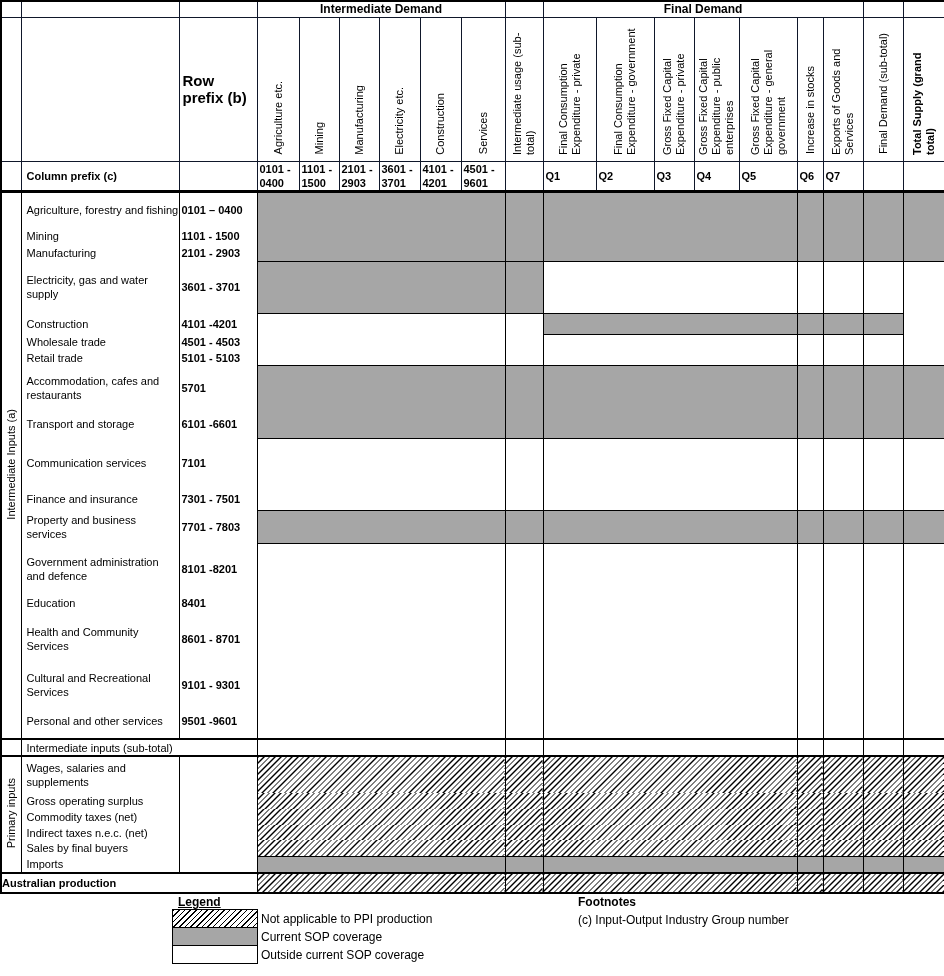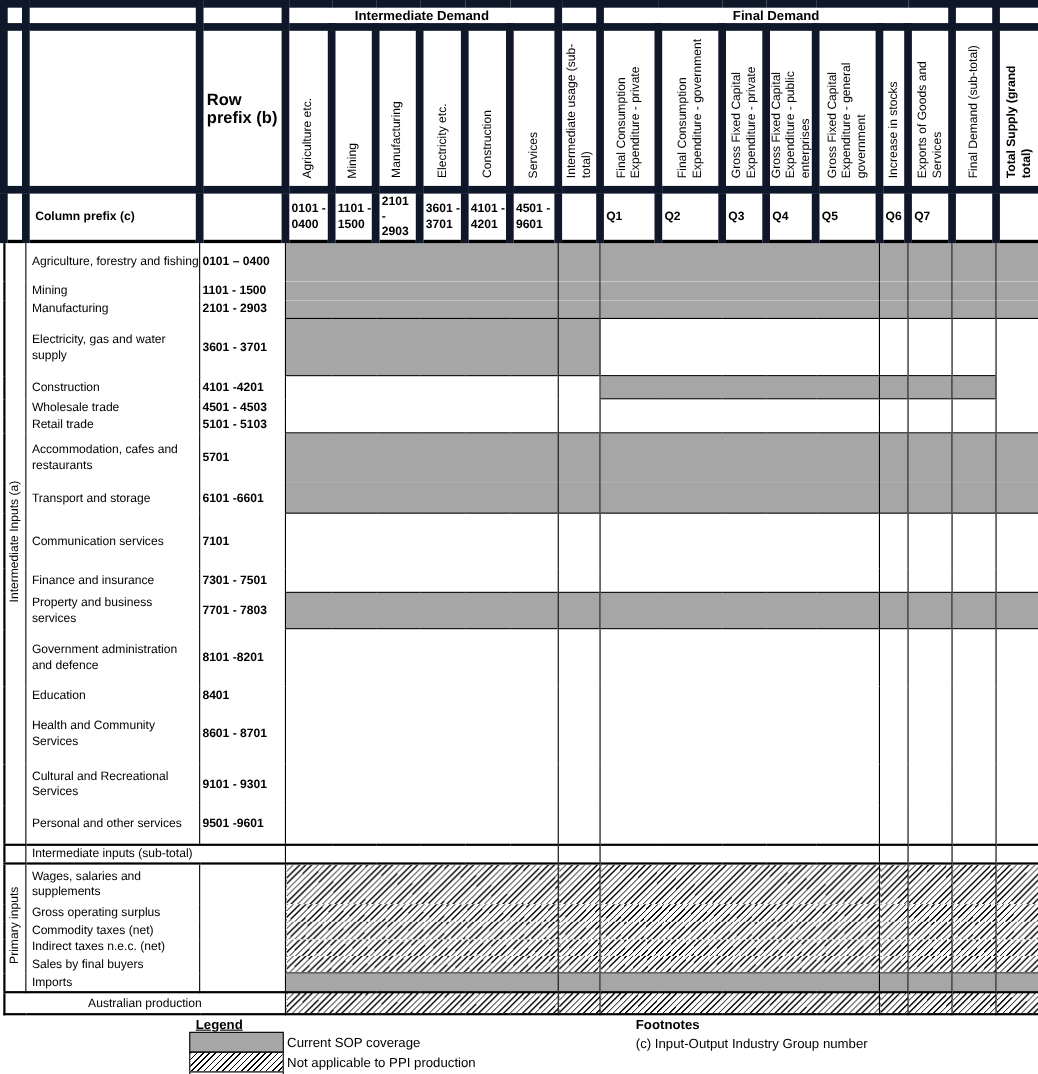--- a/index.html
+++ b/index.html
@@ -8,21 +8,21 @@
 
   table#io-table {
     border-collapse: collapse;
     table-layout: fixed;
     width: 944px;
     border: 2px solid #000;
   }
   td { padding: 0; vertical-align: middle; overflow: hidden; }
 
   
-  .hb { border: 7px solid #0f172a; }
+  .hb { border: 1px solid #0f172a; }
   tr.r2 td { border-bottom: 3px solid #000; }
 
   .hdr-main { font-weight: bold; text-align: center; font-size: 12px; }
   .rowprefix { font-weight: bold; padding-left: 3px; font-size: 15px; }
   .cpfx { font-weight: bold; padding-left: 5px; }
   .pfx { font-weight: bold; padding-left: 2px; line-height: 14px; }
 
   
   .vcell { vertical-align: bottom; text-align: center; }
   .vlab {
@@ -51,21 +51,21 @@
 
   
   tr.bt-all td.d { border-top: 1px solid #000; }
   tr.bt-no-ts td.d { border-top: 1px solid #000; }
   tr.bt-no-ts td.ts { border-top: 0; }
   tr.bt-mid td.q15, tr.bt-mid td.q6, tr.bt-mid td.q7, tr.bt-mid td.fds { border-top: 1px solid #000; }
   tr.bt-d td.d { border-top: 1px solid #000; }
   tr.bt2full td { border-top: 2px solid #000; }
 
   td.sublab { padding-left: 5px; margin-top: 32px; }
-  td.auslab { font-weight: normal; text-align: center; }
+  td.auslab { font-weight: bold; }
 
   
   .below { position: relative; height: 79px; width: 944px; }
   .legend { position: absolute; left: 172px; top: 1px; }
   .legend-title { font-weight: bold; font-size: 12px; margin-left: 6px; margin-bottom: 1px; text-decoration: underline; }
   .legend-item { display: flex; align-items: stretch; }
   .legend-swatch { width: 86px; height: 19px; border: 1px solid #000; margin-top: -1px; flex: 0 0 86px; }
   .legend-item:first-of-type .legend-swatch { margin-top: 0; }
   .legend-label { font-size: 12px; line-height: 18px; padding-left: 3px; white-space: nowrap; }
   .footnotes { position: absolute; left: 578px; top: 1px; }
@@ -433,26 +433,26 @@
         <td class="d fds cov-hatch"></td>
         <td class="d ts cov-hatch"></td>
   </tr>
 </tbody>
   </table>
 
 <div class="below">
   <div class="legend">
     <div class="legend-title">Legend</div>
     <div class="legend-item">
+      <div class="legend-swatch cov-hatch"></div>
+      <div class="legend-label">Not applicable to PPI production</div>
+    </div>
+    <div class="legend-item">
       <div class="legend-swatch cov-gray"></div>
       <div class="legend-label">Current SOP coverage</div>
-    </div>
-    <div class="legend-item">
-      <div class="legend-swatch cov-hatch"></div>
-      <div class="legend-label">Not applicable to PPI production</div>
     </div>
     <div class="legend-item">
       <div class="legend-swatch cov-white"></div>
       <div class="legend-label">Outside current SOP coverage</div>
     </div>
   </div>
   <div class="footnotes">
     <div class="fn-title">Footnotes</div>
     <div class="fn-item">(c) Input-Output Industry Group number</div>
   </div>

